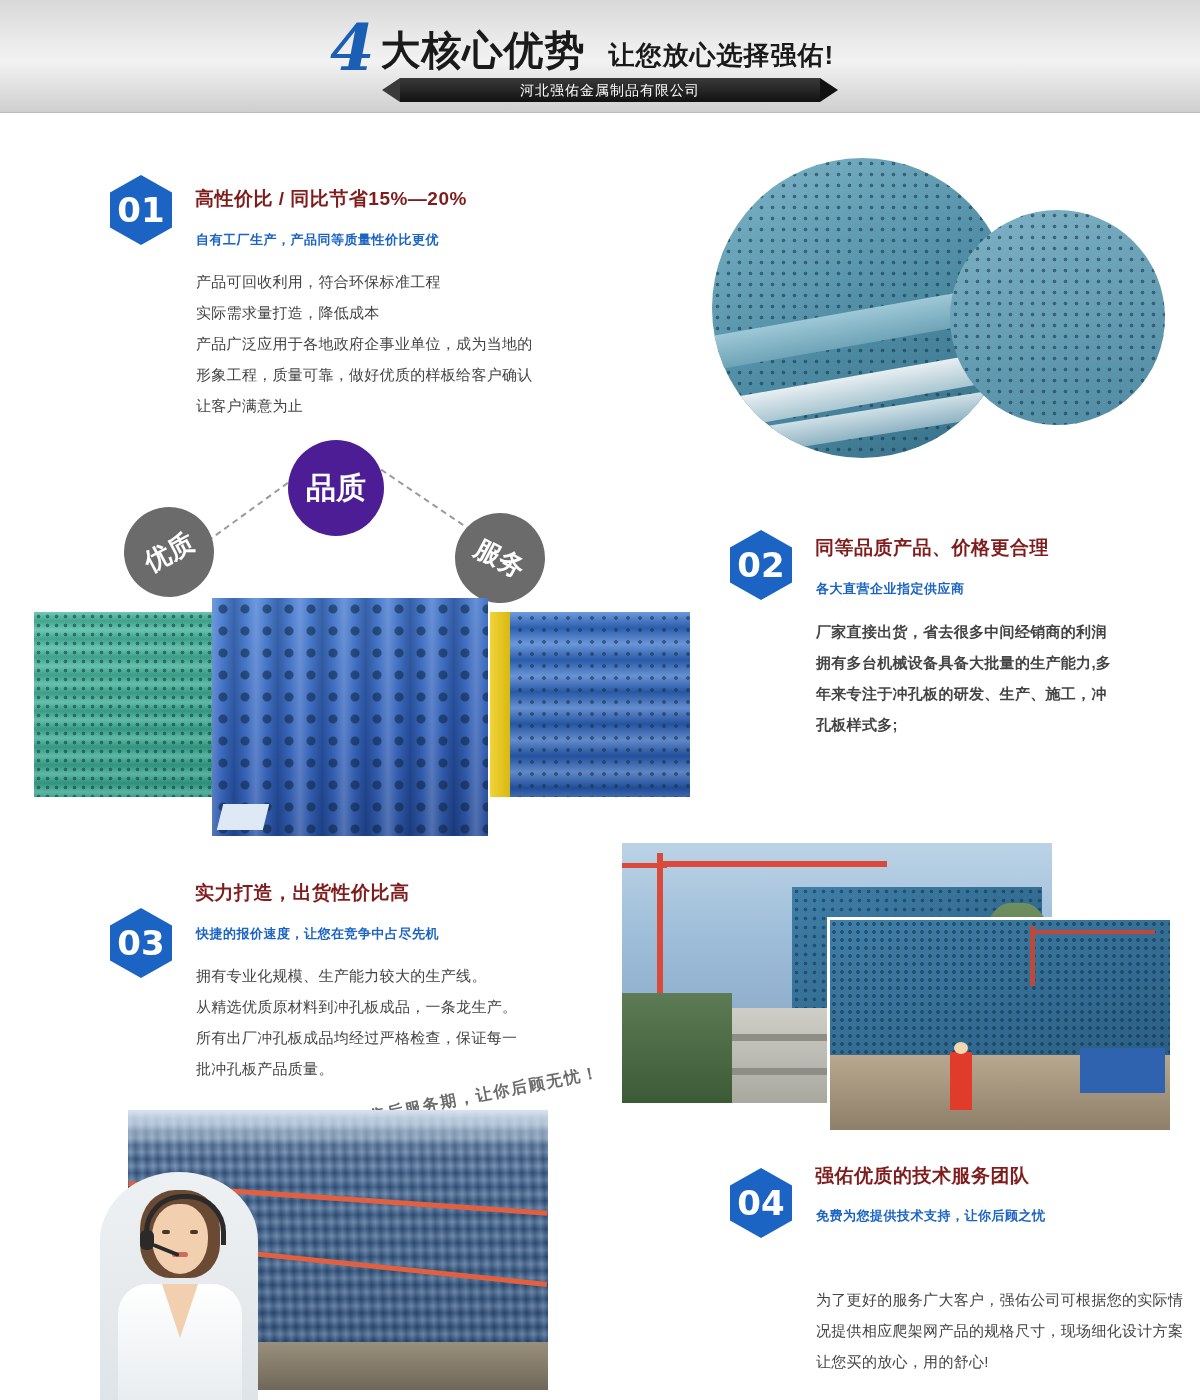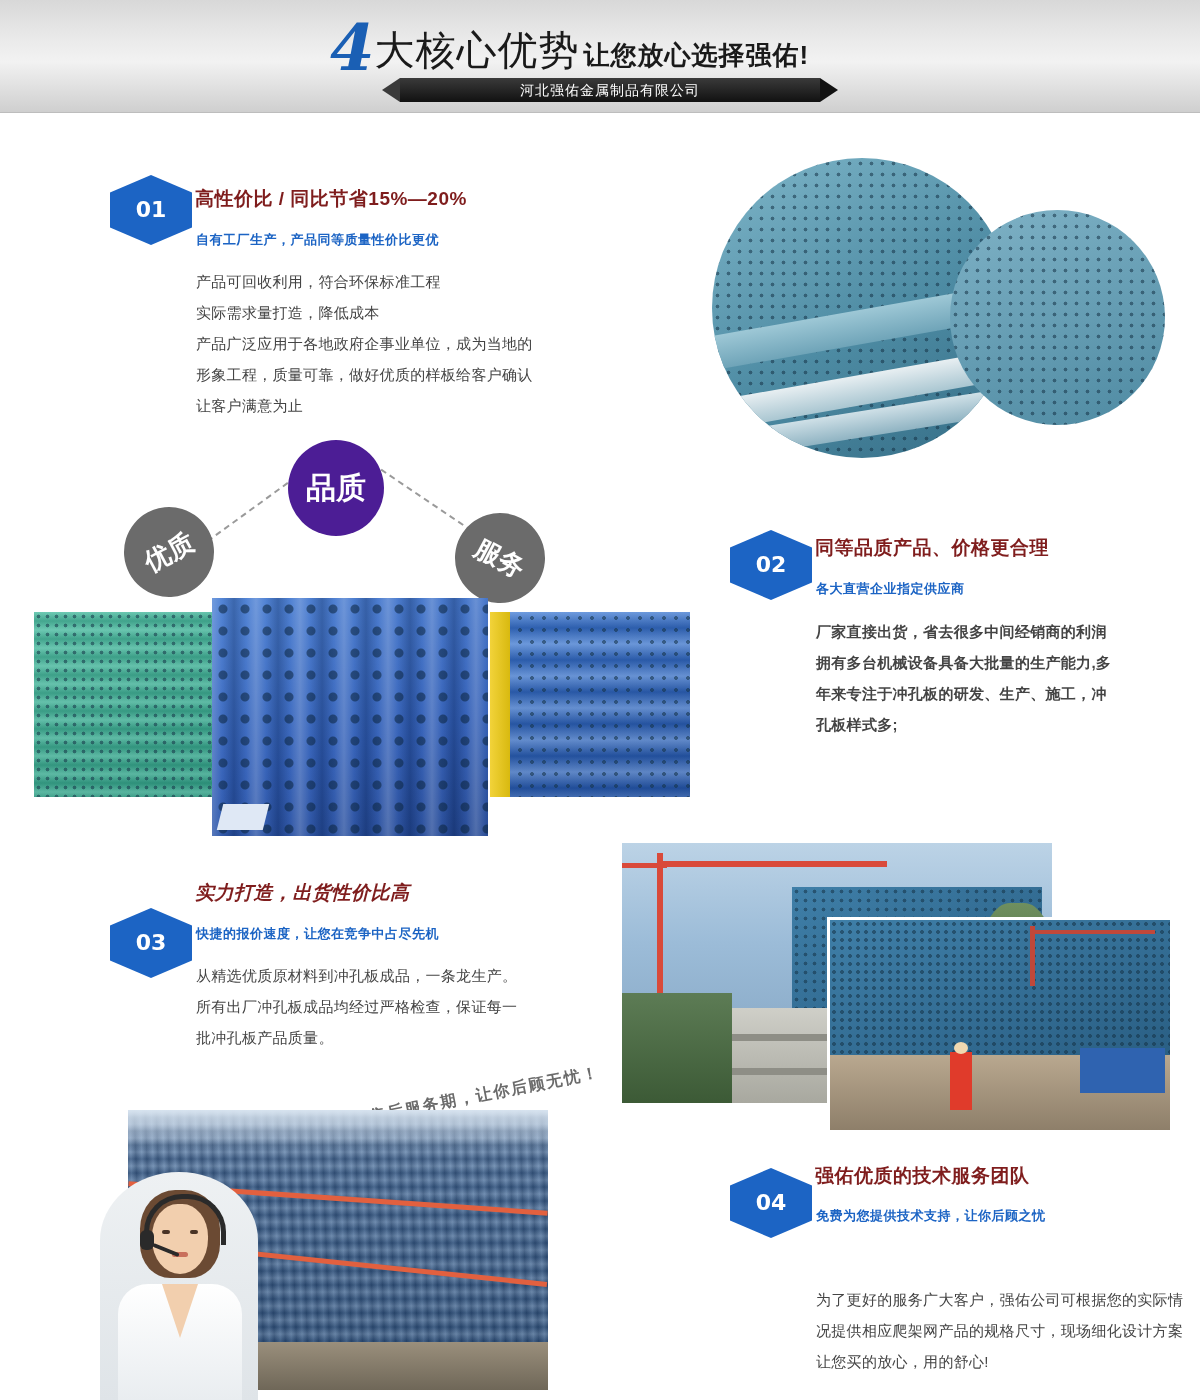--- a/index.html
+++ b/index.html
@@ -42,31 +42,31 @@
     font-weight: bold;
     font-style: italic;
     color: #1a5fb4;
     line-height: 60px;
     letter-spacing: -2px;
     position: relative;
     top: 6px;
   }
   .hdr-main {
     font-size: 40px;
-    font-weight: normal;
+    font-weight: bold;
     color: #1a1a1a;
     letter-spacing: 1px;
-    margin-left: 2px;
+    margin-left: 8px;
     text-align: center;
   }
   .hdr-sub {
     font-size: 26px;
     font-weight: bold;
     color: #1a1a1a;
-    margin-left: 4px;
+    margin-left: 23px;
     letter-spacing: 1px;
   }
   .hdr-ribbon {
     position: absolute;
     left: 400px;
     top: 78px;
     height: 24px;
     width: 420px;
     background: linear-gradient(to bottom, #3a3a3a, #111);
     color: #fff;
@@ -89,25 +89,25 @@
     position: absolute;
     left: -18px;
     top: 0;
     border-right: 18px solid #3a3a3a;
     border-top: 12px solid transparent;
     border-bottom: 12px solid transparent;
   }
 
   
   .badge {
-    width: 82px;
+    width: 62px;
     height: 70px;
     position: absolute;
     color: #fff;
-    font-size: 22px;
+    font-size: 34px;
     font-weight: bold;
     font-family: "DejaVu Sans", sans-serif;
     text-align: center;
     line-height: 70px;
     background: #1c64c4;
     clip-path: polygon(50% 0%, 100% 25%, 100% 75%, 50% 100%, 0% 75%, 0% 25%);
   }
   .blk-title {
     position: absolute;
     font-size: 19px;
@@ -291,23 +291,24 @@
 <div class="blk-title" style="left:815px; top:535px;">同等品质产品、价格更合理</div>
 <div class="blk-subtitle" style="left:816px; top:580px;">各大直营企业指定供应商</div>
 <div class="blk-body" style="left:816px; top:616px;font-weight:bold;">
   <div>厂家直接出货，省去很多中间经销商的利润</div>
   <div>拥有多台机械设备具备大批量的生产能力,多</div>
   <div>年来专注于冲孔板的研发、生产、施工，冲</div>
   <div>孔板样式多;</div>
 </div>
 
 <div class="badge" style="left:110px; top:908px;">03</div>
-<div class="blk-title" style="left:195px; top:880px;font-style:italic;">实力打造，出货性价比高</div>
+<div class="blk-title" style="left:195px; top:880px;">实力打造，出货性价比高</div>
 <div class="blk-subtitle" style="left:196px; top:925px;">快捷的报价速度，让您在竞争中占尽先机</div>
 <div class="blk-body" style="left:196px; top:960px;">
+  <div>拥有专业化规模、生产能力较大的生产线。</div>
   <div>从精选优质原材料到冲孔板成品，一条龙生产。</div>
   <div>所有出厂冲孔板成品均经过严格检查，保证每一</div>
   <div>批冲孔板产品质量。</div>
 </div>
 
 <div class="photo" style="left:622px; top:843px; width:430px; height:260px; background:linear-gradient(to bottom,#bcd3e6 0%,#9cbcd8 38%,#7e9fbd 100%);">
   <div style="position:absolute;left:35px;top:10px;width:6px;height:200px;background:#d94a3a;"></div>
   <div style="position:absolute;left:35px;top:18px;width:230px;height:6px;background:#d94a3a;"></div>
   <div style="position:absolute;left:0px;top:20px;width:45px;height:5px;background:#d94a3a;"></div>
   <div style="position:absolute;left:170px;top:44px;width:250px;height:125px;background:linear-gradient(150deg,#3f7fa8,#2a5f84);">

